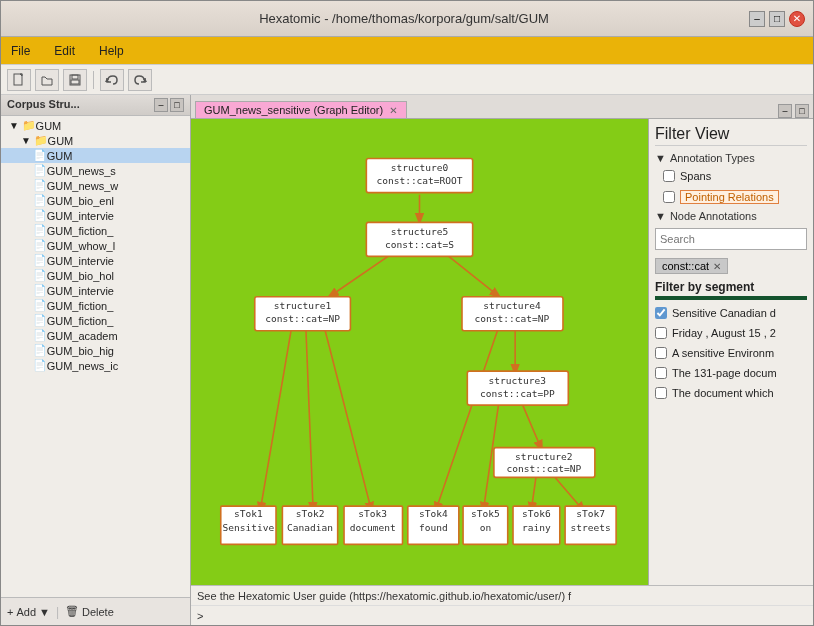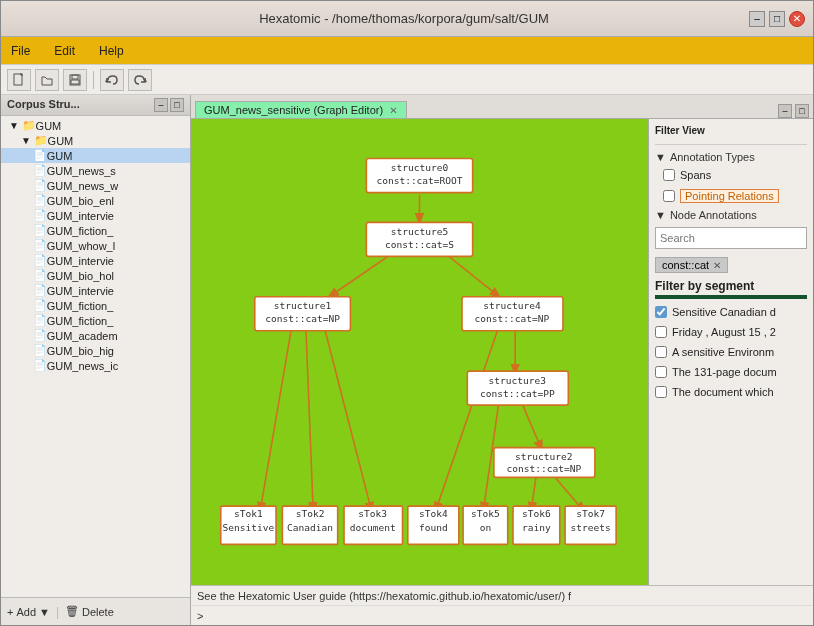--- a/index.html
+++ b/index.html
@@ -50,37 +50,37 @@
     .panel-bottom { height: 28px; background: #e8e4e0; border-top: 1px solid #bbb; display: flex; align-items: center; padding: 0 6px; gap: 6px; }
     .add-btn { display: flex; align-items: center; gap: 3px; font-size: 11px; color: #333; cursor: pointer; }
     .delete-btn { display: flex; align-items: center; gap: 3px; font-size: 11px; color: #333; cursor: pointer; }
 
     
     .right-area { flex: 1; display: flex; flex-direction: column; overflow: hidden; }
 
     
     .tab-bar { background: #e0dcd8; height: 24px; display: flex; align-items: flex-end; padding: 0 4px; border-bottom: 1px solid #aaa; }
     .tab { background: #f0ede8; border: 1px solid #aaa; border-bottom: none; padding: 2px 8px; font-size: 11px; color: #222; cursor: pointer; display: flex; align-items: center; gap: 6px; margin-right: 2px; }
-    .tab.active { background: #86efac; z-index: 1; }
+    .tab.active { background: #f9a8d4; z-index: 1; }
     .tab-close { font-size: 10px; color: #666; cursor: pointer; }
     .tab-controls { margin-left: auto; display: flex; gap: 3px; align-items: center; }
     .tab-ctrl-btn { width: 14px; height: 14px; background: #c8c4c0; border: 1px solid #999; font-size: 9px; display: flex; align-items: center; justify-content: center; cursor: pointer; }
 
     
     .editor-area { flex: 1; display: flex; overflow: hidden; }
 
     
     .graph-canvas { flex: 1; background: #84cc16; overflow: hidden; position: relative; }
     
     
     .graph-svg { width: 100%; height: 100%; }
 
     
     .filter-panel { width: 165px; background: #f0ede8; border-left: 1px solid #aaa; display: flex; flex-direction: column; padding: 6px; gap: 6px; overflow-y: auto; }
-    .filter-section-title { font-size: 10px; font-weight: bold; color: #222; border-bottom: 1px solid #ccc; padding-bottom: 8px; }
+    .filter-section-title { font-size: 16px; font-weight: normal; color: #222; border-bottom: 1px solid #ccc; padding-bottom: 2px; }
     .filter-subsection { font-size: 11px; color: #333; display: flex; align-items: center; gap: 4px; }
     .checkbox-row { display: flex; align-items: center; gap: 5px; font-size: 11px; color: #222; margin-left: 8px; }
     .checkbox-row input[type=checkbox] { width: 12px; height: 12px; }
     .pointing-rel { color: #c06000; background: #fff0e0; border: 1px solid #e08040; padding: 0 4px; }
     .search-box { width: 100%; height: 22px; border: 1px solid #aaa; background: white; font-size: 11px; padding: 1px 4px; }
     .tag-chip { display: inline-flex; align-items: center; background: #c8c8c8; border: 1px solid #aaa; padding: 1px 6px; font-size: 11px; gap: 4px; border-radius: 0; margin-top: 2px; }
     .tag-chip-x { cursor: pointer; font-size: 10px; color: #555; }
     .segment-section-title { font-size: 12px; font-weight: bold; color: #222; border-bottom: 4px solid #14532d; padding-bottom: 2px; margin-top: 0; }
     .segment-item { display: flex; align-items: center; gap: 5px; font-size: 11px; color: #222; margin: 1px 0; }
     .segment-item input[type=checkbox] { width: 12px; height: 12px; }

